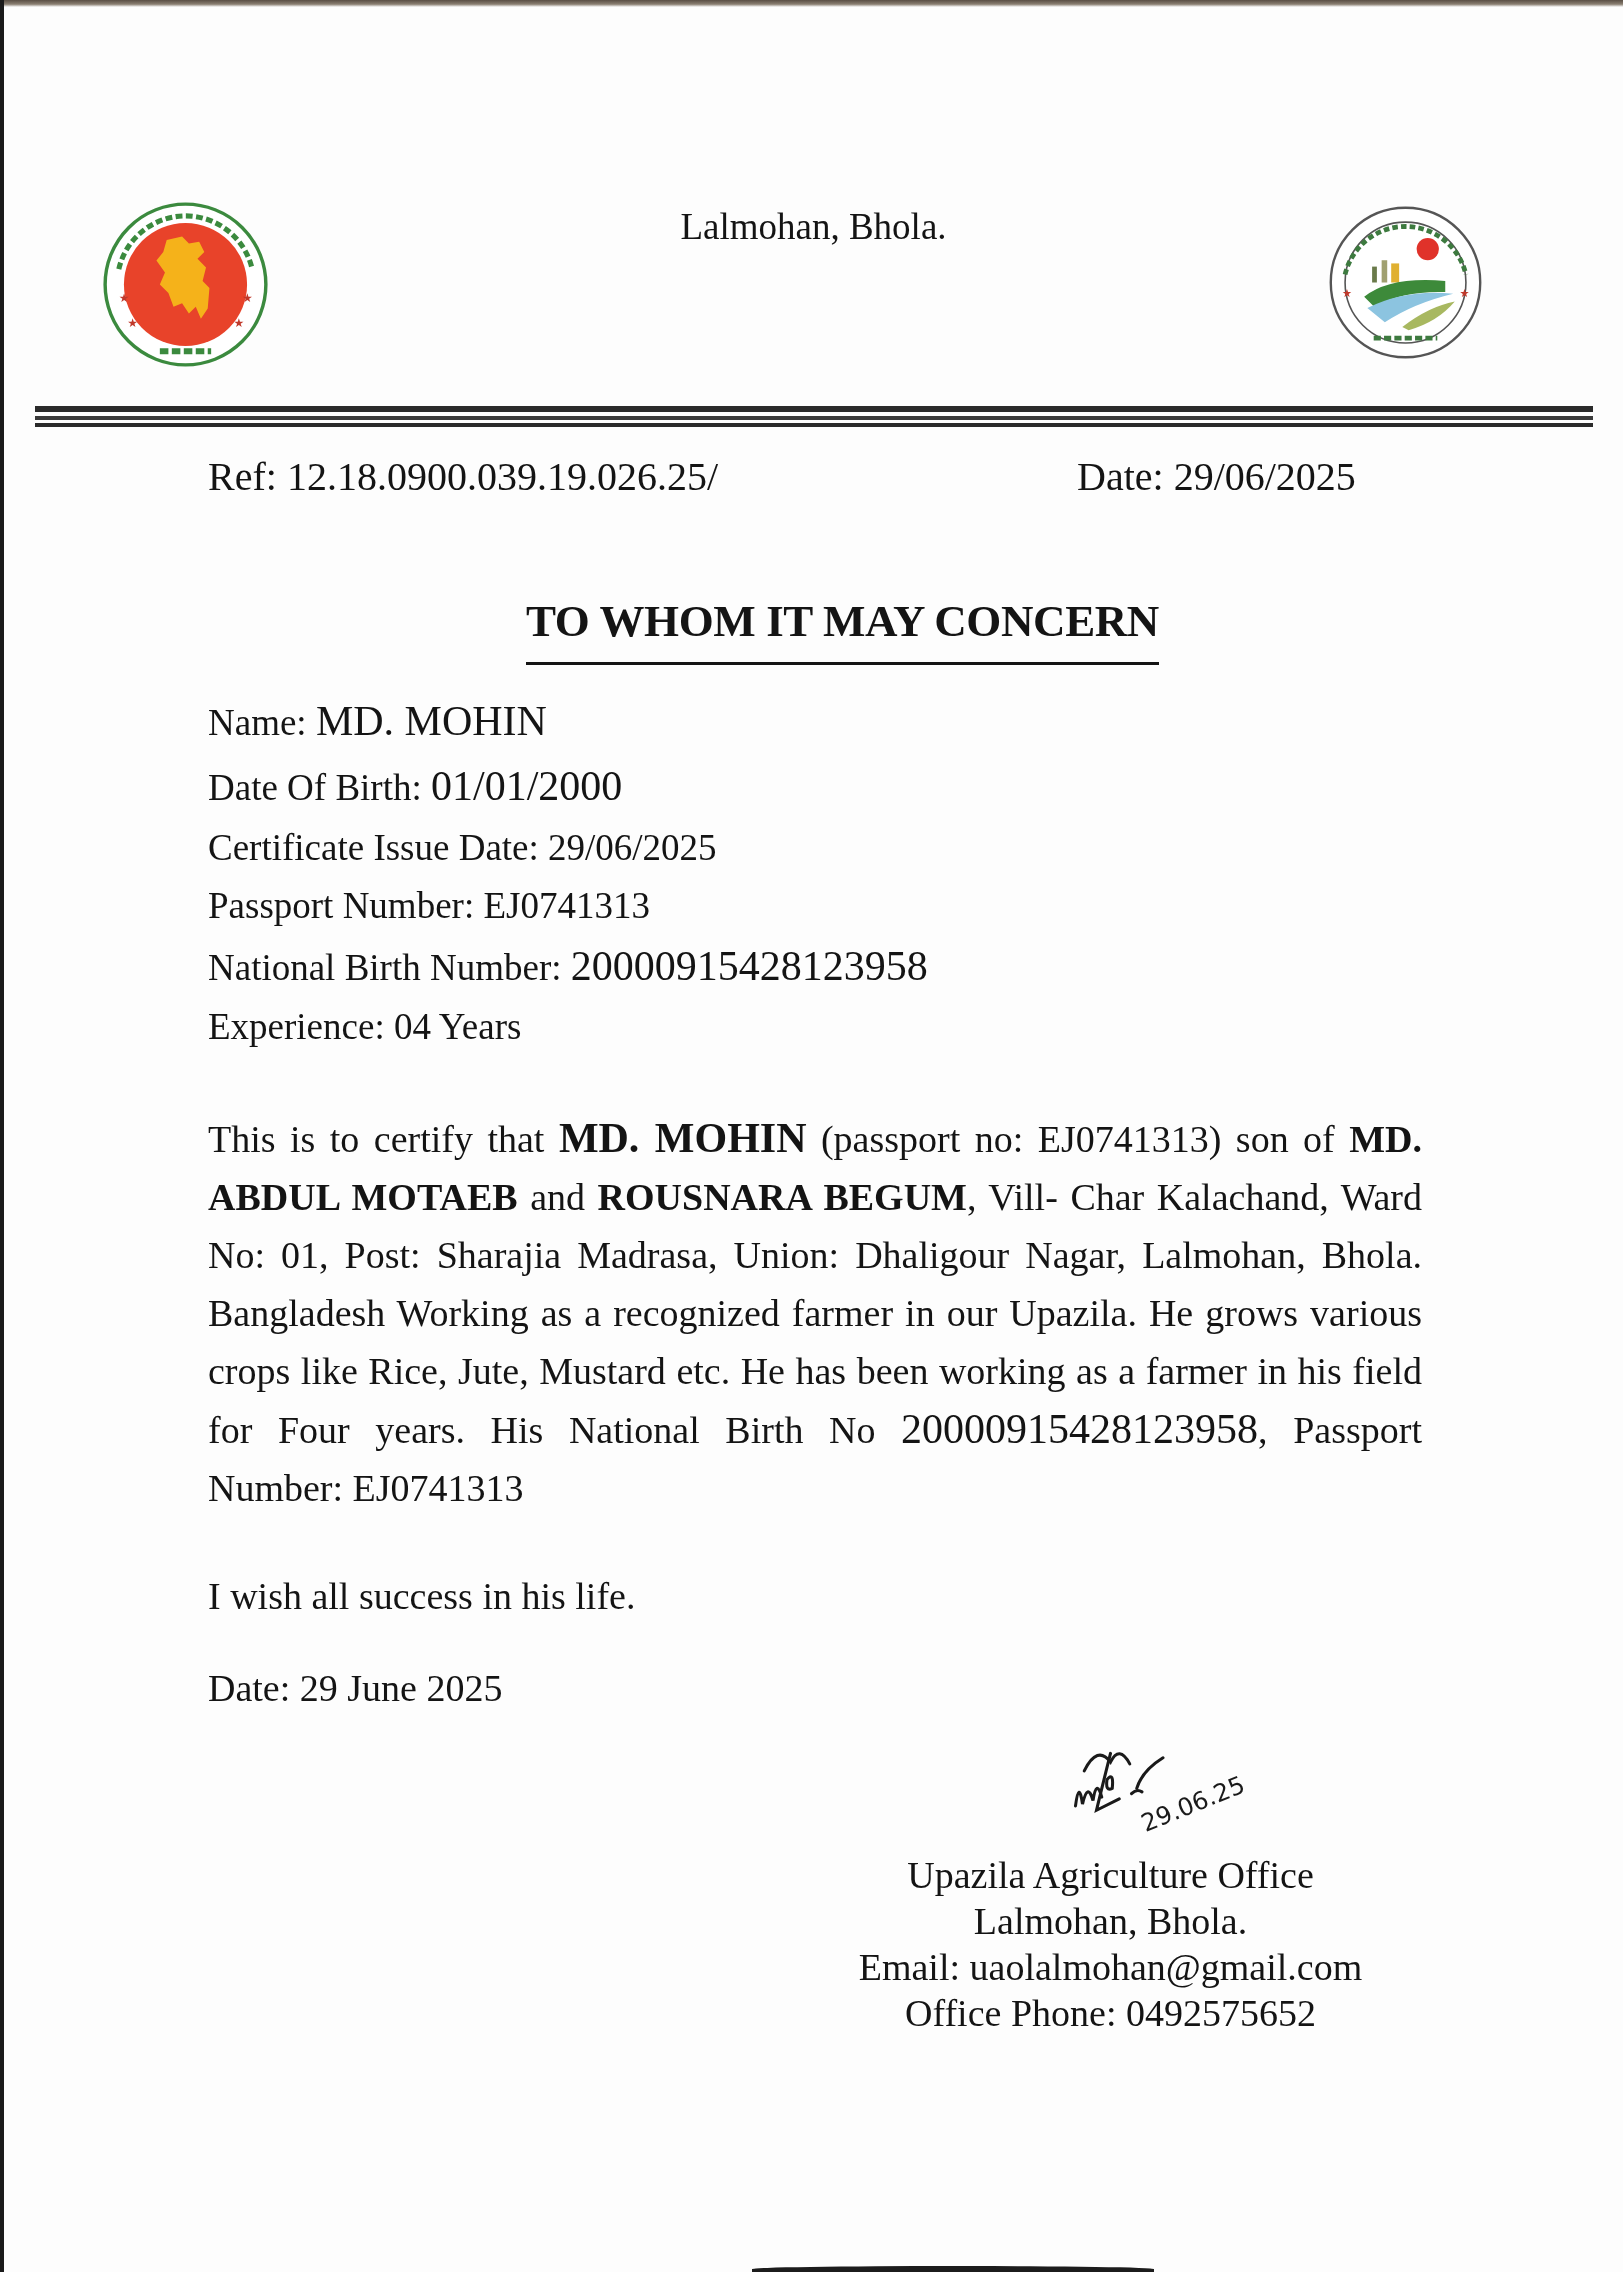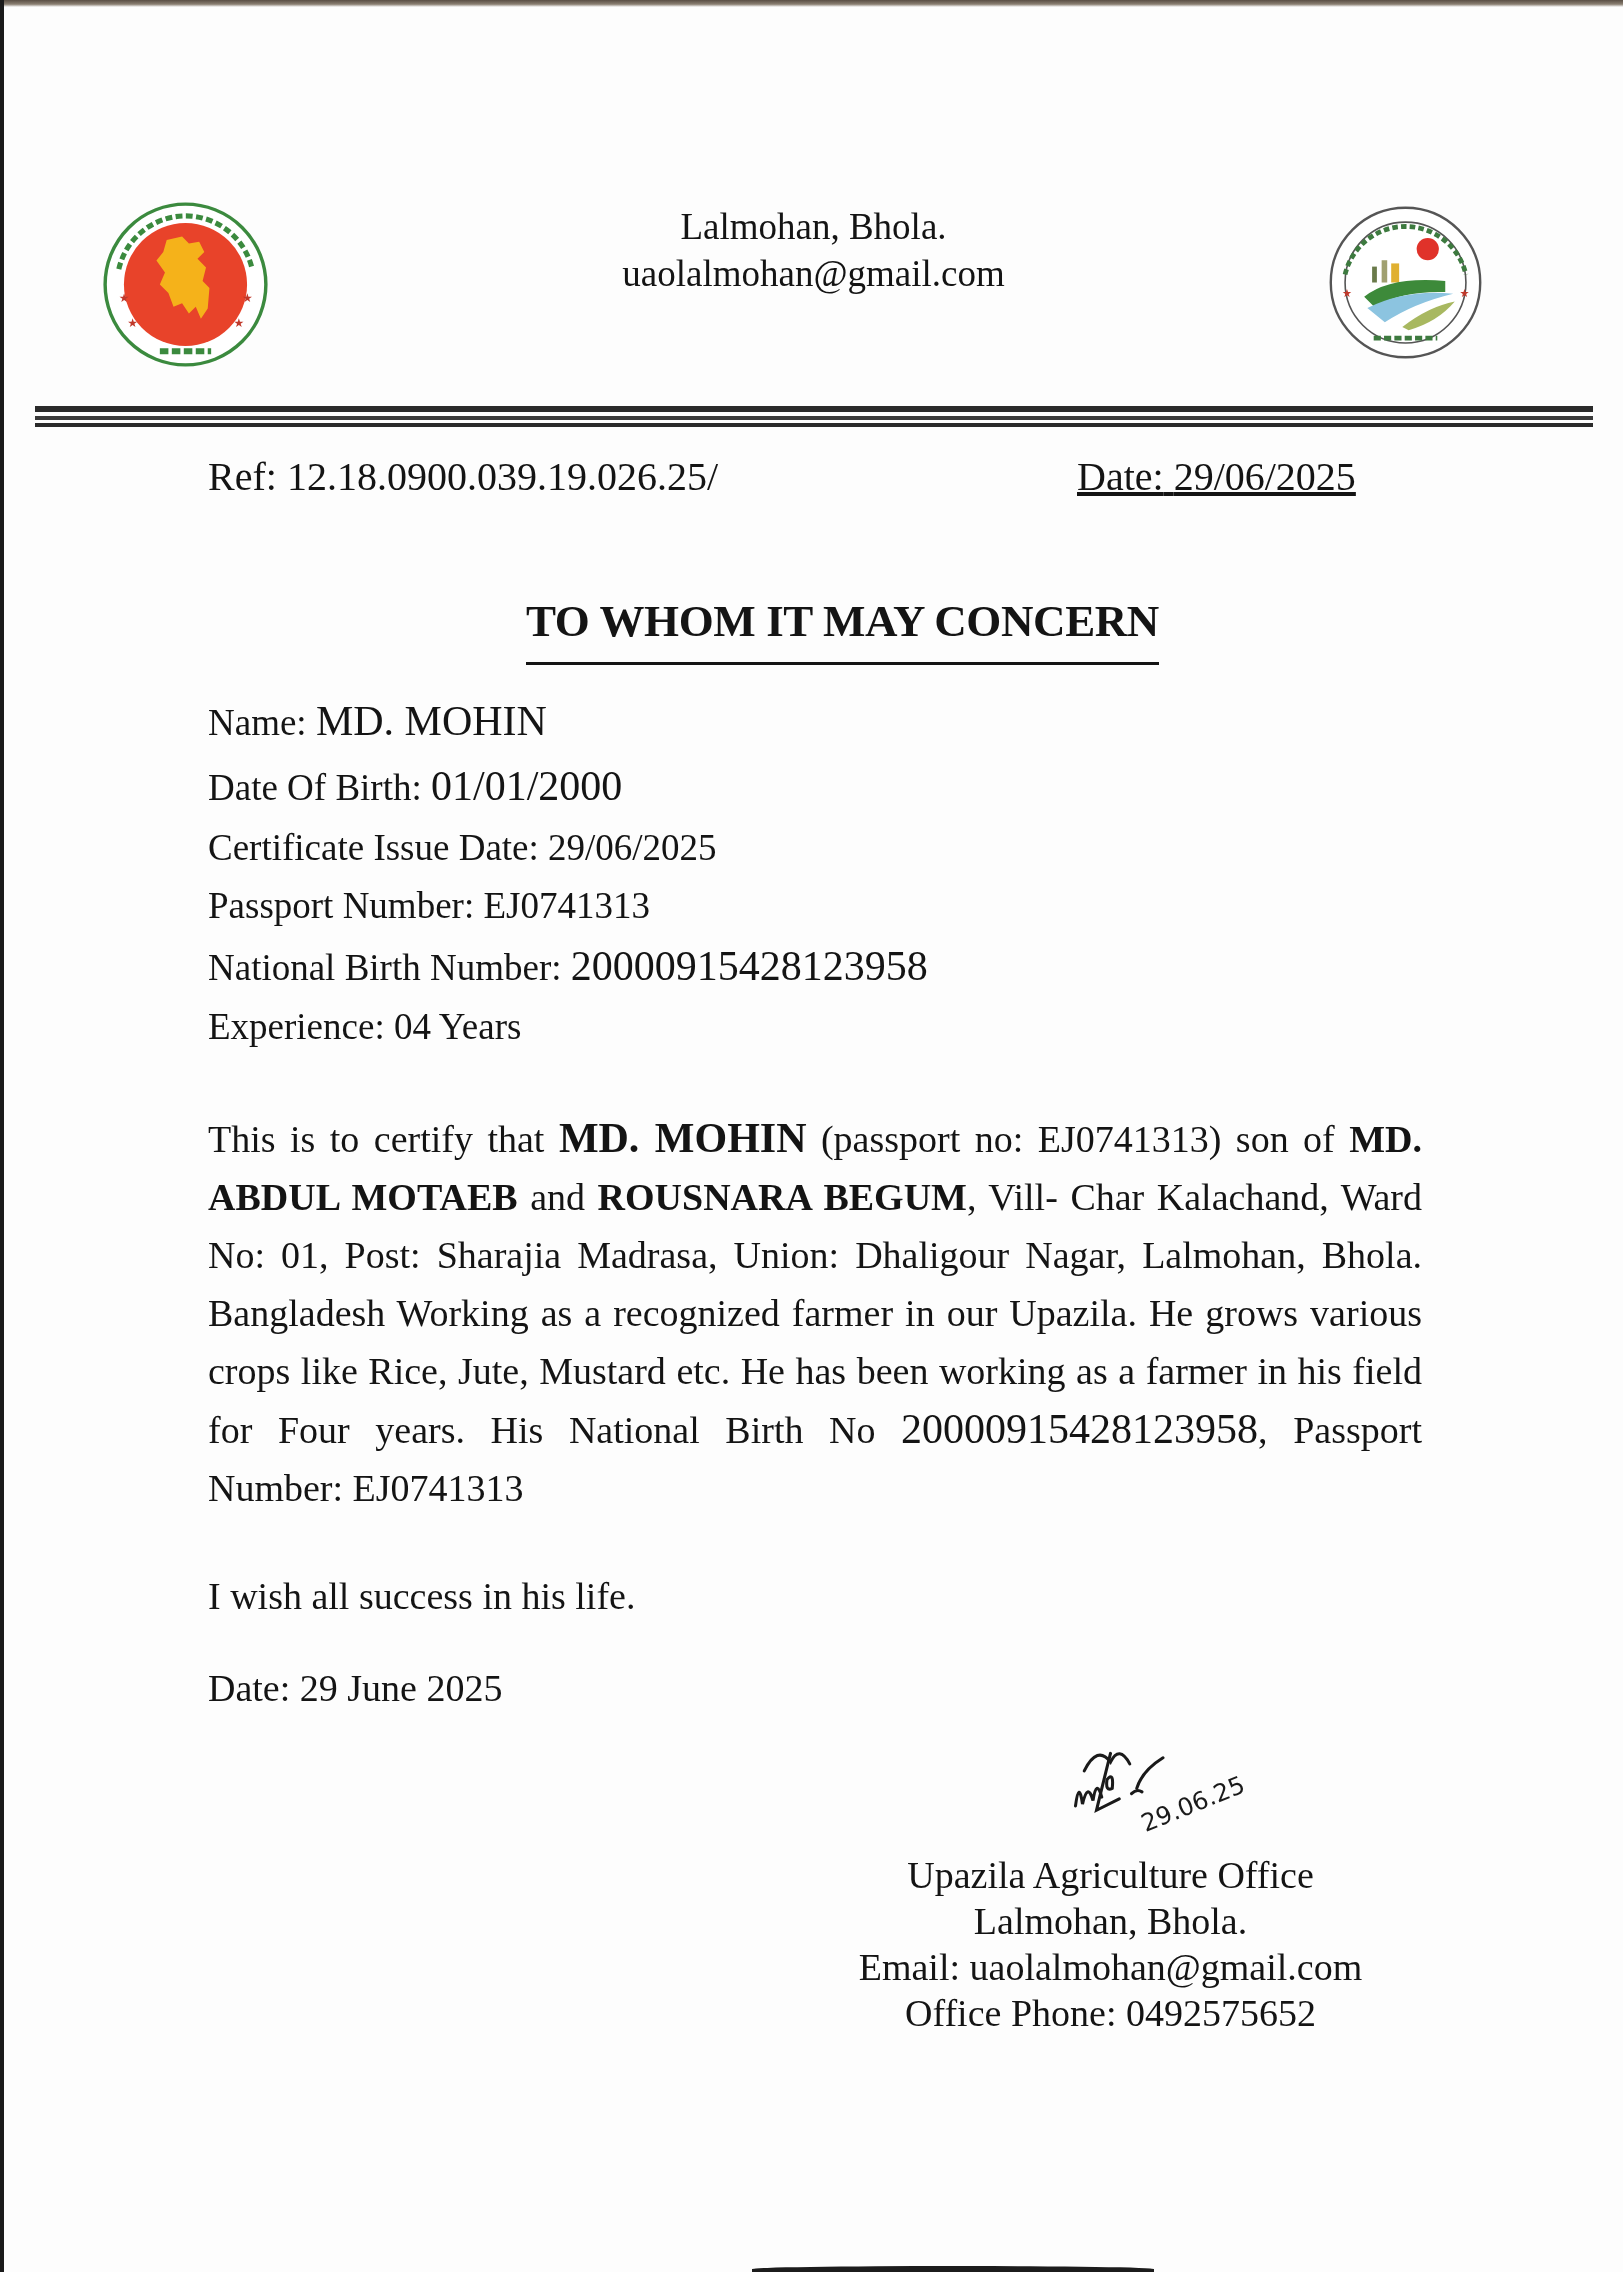--- a/index.html
+++ b/index.html
@@ -32,21 +32,21 @@
   .head-city { font-size: 37px; line-height: 1.3; }
   .head-email { font-size: 37px; line-height: 1.25; }
 
   .rule { position: absolute; left: 35px; width: 1558px; background: #2a2a2a; }
   .rule1 { top: 406px; height: 6.1px; }
   .rule2 { top: 416px; height: 3.5px; background: #3a3a3a; }
   .rule3 { top: 423px; height: 4.4px; }
 
   .ref-line { position: absolute; top: 453px; font-size: 40px; }
   .ref { left: 208px; }
-  .ref-date { left: 1077px; text-decoration: underline; }
+  .ref-date { left: 1077px; }
 
   .heading {
     position: absolute; left: 0; width: 1624px; top: 595px; text-align: center;
     font-size: 45px; font-weight: bold; letter-spacing: -0.4px;
   }
   .heading span { border-bottom: 3.5px solid #141414; padding-bottom: 16px; margin-left: 61px; }
 
   .fields { position: absolute; left: 208px; top: 691px; }
   .field { font-size: 37px; line-height: 1.0; margin: 0; position: absolute; white-space: nowrap; }
   .field .val-lg { font-size: 42px; }
@@ -96,21 +96,20 @@
   <path d="M48 118 Q80 92 150 98 L150 112 Q100 110 60 130 Z" fill="#3d8a3a"></path>
   <path d="M52 132 Q100 108 160 114 Q110 126 74 150 Z" fill="#8cc4e0"></path>
   <path d="M96 156 Q130 130 162 124 Q140 150 104 160 Z" fill="#a8b860"></path>
   <path d="M60 170 L140 170" stroke="#3d7a3f" stroke-width="6" stroke-dasharray="9 4"></path>
   <text x="20" y="118" font-size="14" fill="#c0392b">★</text>
   <text x="168" y="118" font-size="14" fill="#c0392b">★</text>
 </svg>
 
 <div class="head-block">
   <div class="head-city">Lalmohan, Bhola.</div>
-  <div class="head-email">uaolalmohan@gmail.com</div>
 </div>
 
 <div class="rule rule1"></div>
 <div class="rule rule2"></div>
 <div class="rule rule3"></div>
 
 <div class="ref-line ref">
   <span>Ref:</span>
   <span>12.18.0900.039.19.026.25/</span>
 </div>

